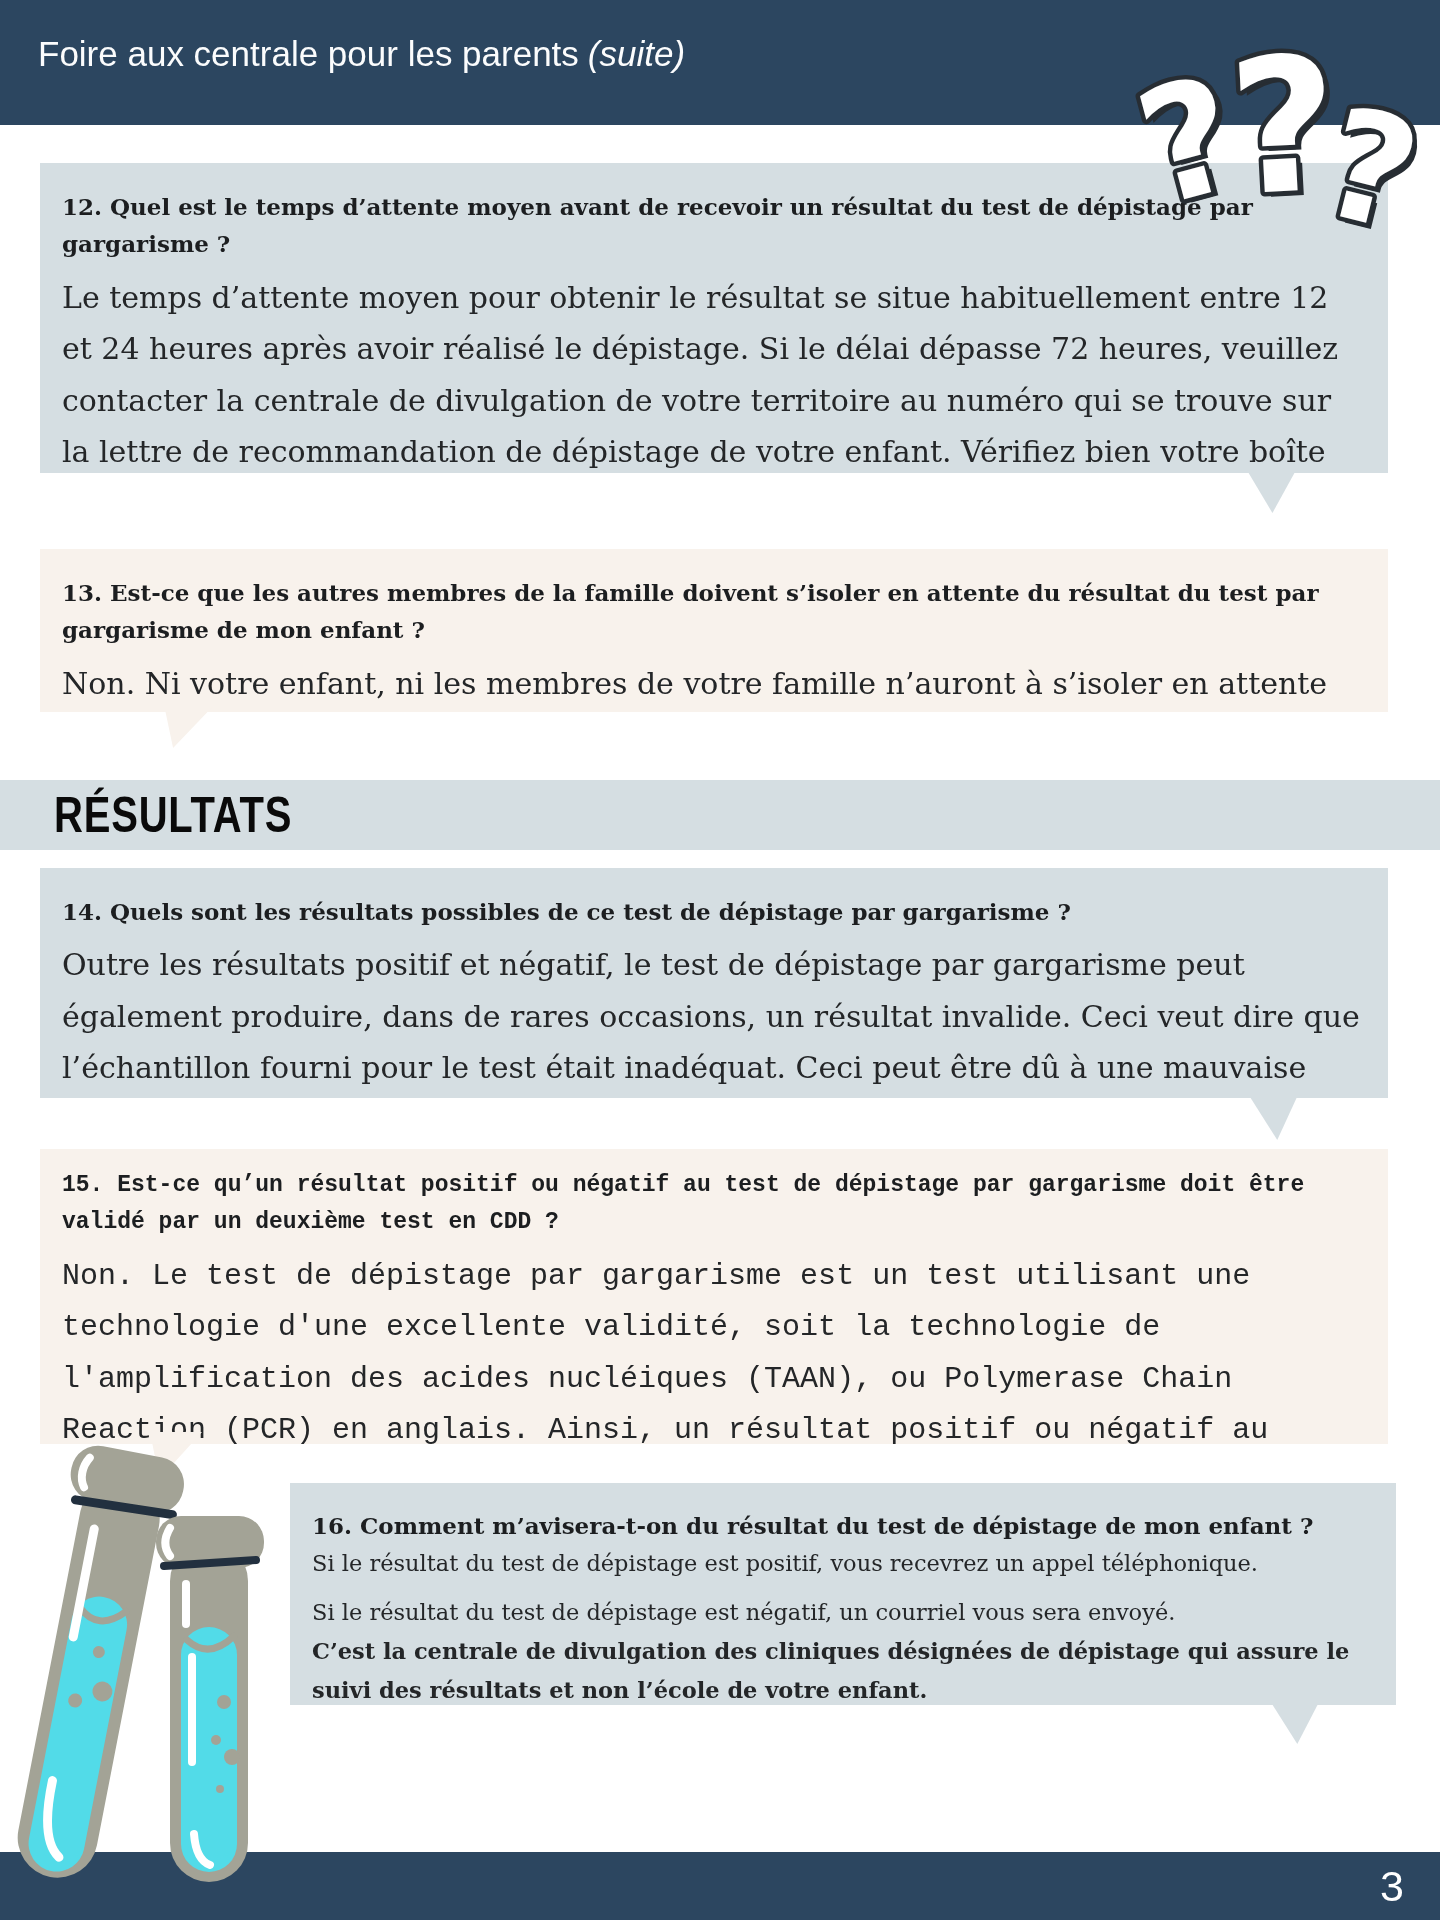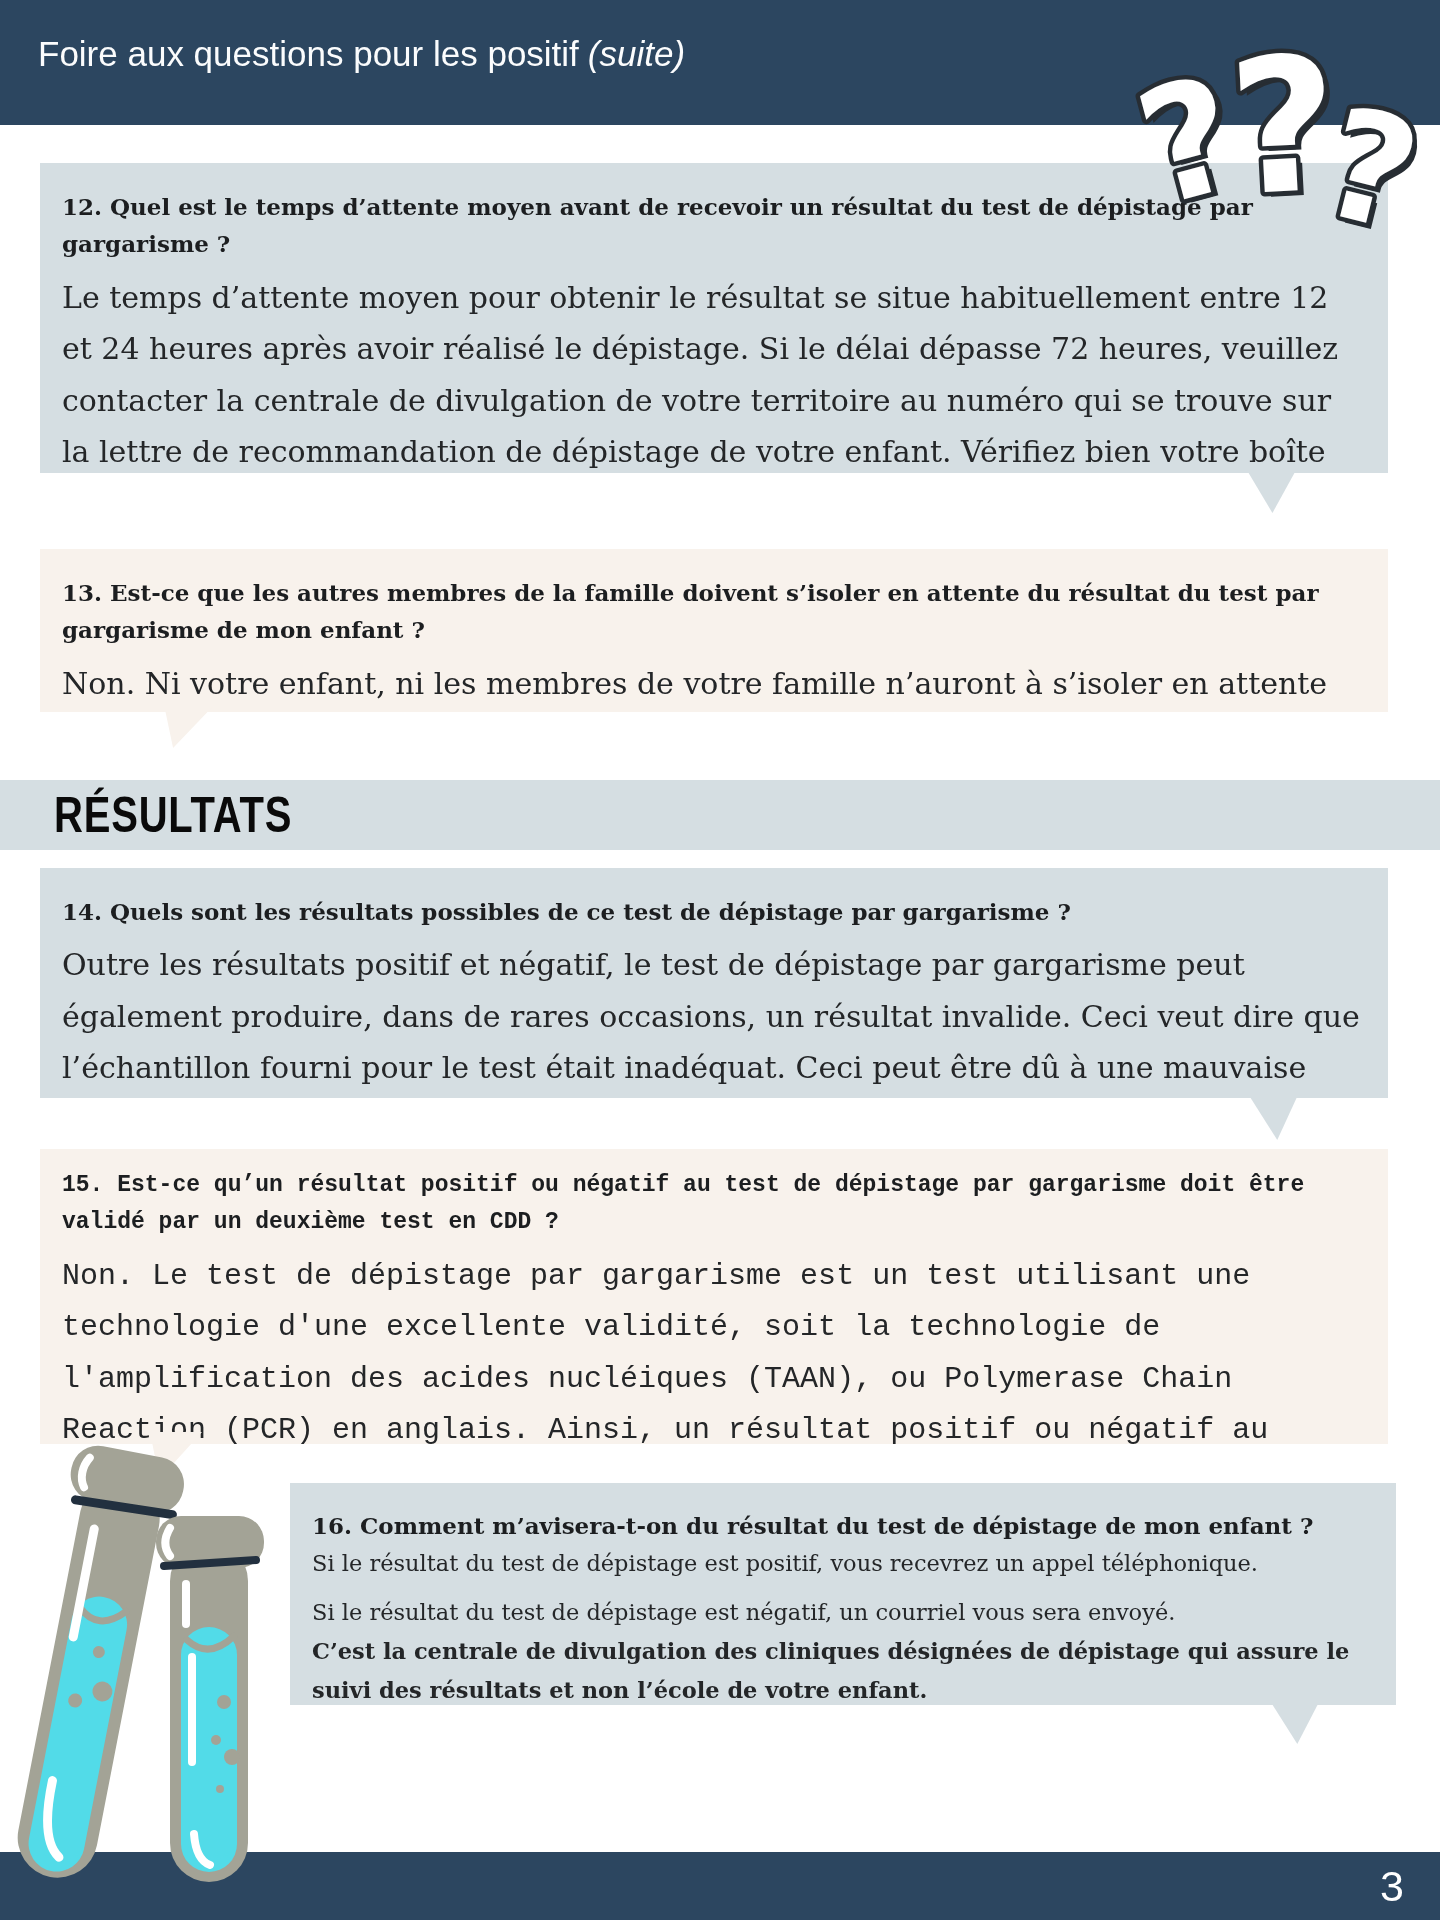--- a/index.html
+++ b/index.html
@@ -68,21 +68,21 @@
   .meniscus{stroke:var(--tube-gray);fill:none;stroke-linecap:round;}
   .bubble{fill:var(--tube-gray);}
 </style>
 </head>
 <body>
 
 <div class="page">
 
   <div class="header-bar">
     <div class="page-title">
-      <span>Foire aux questions pour les positif</span><span class="suffix">(suite)</span>
+      <span>Foire aux centrale pour les parents</span><span class="suffix">(suite)</span>
     </div>
   </div>
 
   <svg class="qmarks" viewBox="0 0 322 233">
     <g transform="rotate(-15 70 130)">
       <text class="qm-sh" x="74" y="199" font-size="158" text-anchor="middle">?</text>
       <text class="qm-main" x="68" y="194" font-size="158" text-anchor="middle">?</text>
     </g>
     <g transform="rotate(-3 166 110)">
       <text class="qm-sh" x="171" y="194" font-size="186" text-anchor="middle">?</text>

